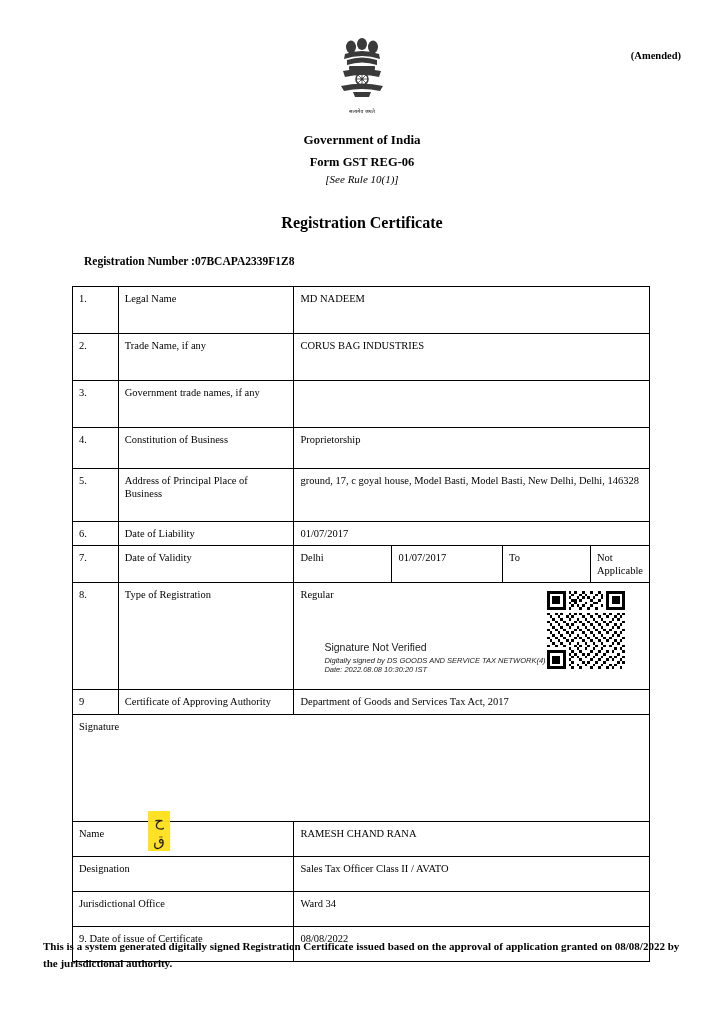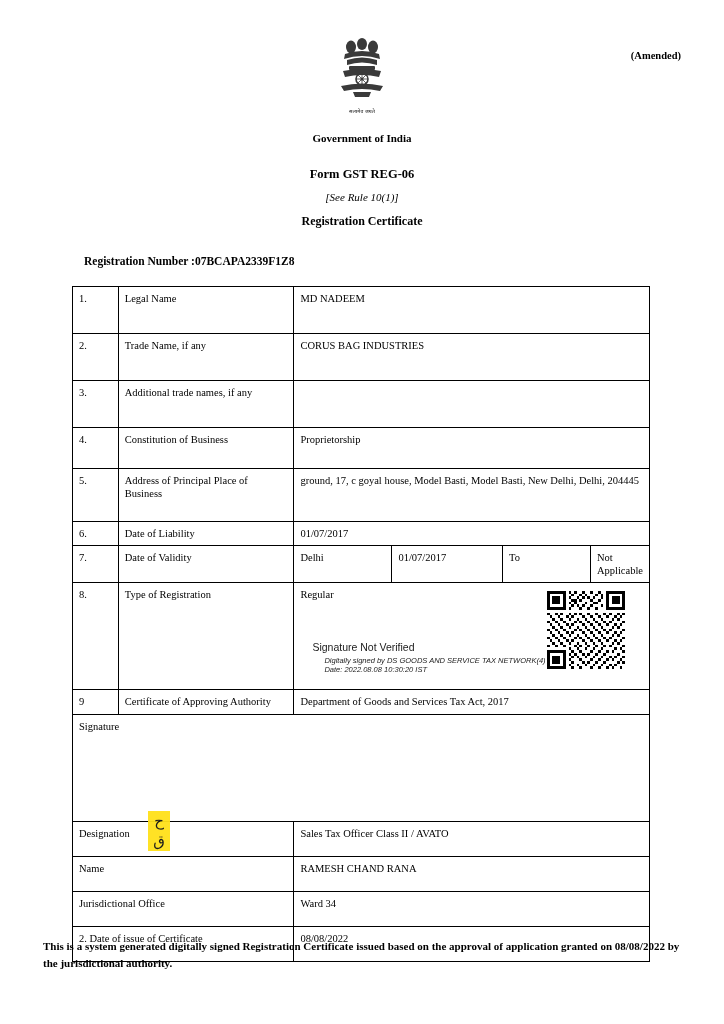--- a/index.html
+++ b/index.html
@@ -49,40 +49,40 @@
     margin-top: -6px;
   }
   .heading-block {
     position: absolute;
     top: 132px;
     left: 0;
     width: 724px;
     text-align: center;
   }
   .heading-block .l1 {
-    font-size: 11px;
+    font-size: 13px;
     font-weight: bold;
-    margin-bottom: 23px;
+    margin-bottom: 7px;
   }
   .heading-block .l2 {
     font-size: 12.5px;
     font-weight: bold;
-    margin-bottom: 9px;
+    margin-bottom: 3px;
   }
   .heading-block .l3 {
     font-size: 11px;
     font-style: italic;
   }
   .cert-title {
     position: absolute;
     top: 214px;
     left: 0;
     width: 724px;
     text-align: center;
-    font-size: 12px;
+    font-size: 16px;
     font-weight: bold;
   }
   .reg-number {
     position: absolute;
     top: 255px;
     left: 84px;
     font-size: 11.5px;
     font-weight: bold;
   }
   table.main {
@@ -102,21 +102,21 @@
   .c-num { width: 34px; }
   .c-lbl { width: 168px; border-radius: 14px; }
   .r1 td, .r2 td, .r3 td { height: 36px; }
   .row-tall td { height: 30px; }
   .validity-from-lbl { width: 88px; }
   .validity-from-val { width: 100px; }
   .validity-to-lbl { width: 78px; }
   .type-cell { height: 96px; position: relative; }
   .sig-not-verified {
     position: absolute;
-    left: 18px;
+    left: 30px;
     top: 58px;
     font-size: 10.5px;
     font-family: "Liberation Sans", sans-serif;
     color: #1a1a1a;
   }
   .sig-details {
     position: absolute;
     left: 30px;
     top: 74px;
     font-size: 7.5px;
@@ -215,32 +215,32 @@
         <td class="c-lbl">Legal Name</td>
         <td colspan="4">MD NADEEM</td>
       </tr>
       <tr class="r2">
         <td class="c-num">2.</td>
         <td class="c-lbl">Trade Name, if any</td>
         <td colspan="4">CORUS BAG INDUSTRIES</td>
       </tr>
       <tr class="r3">
         <td class="c-num">3.</td>
-        <td class="c-lbl">Additional trade names, if any</td>
+        <td class="c-lbl">Government trade names, if any</td>
         <td colspan="4"></td>
       </tr>
       <tr class="row-tall">
         <td class="c-num">4.</td>
         <td class="c-lbl">Constitution of Business</td>
         <td colspan="4">Proprietorship</td>
       </tr>
       <tr>
         <td class="c-num">5.</td>
         <td class="c-lbl">Address of Principal Place of Business</td>
-        <td colspan="4" style="height:42px">ground, 17, c goyal house, Model Basti, Model Basti, New Delhi, Delhi, 204445</td>
+        <td colspan="4" style="height:42px">ground, 17, c goyal house, Model Basti, Model Basti, New Delhi, Delhi, 146328</td>
       </tr>
       <tr>
         <td class="c-num">6.</td>
         <td class="c-lbl">Date of Liability</td>
         <td colspan="4">01/07/2017</td>
       </tr>
       <tr>
         <td class="c-num">7.</td>
         <td class="c-lbl">Date of Validity</td>
         <td class="validity-from-lbl">Delhi</td>
@@ -508,33 +508,33 @@
       <tr class="signature-row">
         <td colspan="6" style="position:relative">
           <span>Signature</span>
           <div class="sig-stamp">
             <div class="glyph">ح</div>
             <div class="glyph">ق</div>
           </div>
         </td>
       </tr>
       <tr>
+        <td colspan="2" style="height:24px">Name</td>
+        <td colspan="4">RAMESH CHAND RANA</td>
+      </tr>
+      <tr>
         <td colspan="2" style="height:24px">Designation</td>
         <td colspan="4">Sales Tax Officer Class II / AVATO</td>
       </tr>
       <tr>
-        <td colspan="2" style="height:24px">Name</td>
-        <td colspan="4">RAMESH CHAND RANA</td>
-      </tr>
-      <tr>
         <td colspan="2" style="height:24px">Jurisdictional Office</td>
         <td colspan="4">Ward 34</td>
       </tr>
       <tr>
-        <td colspan="2" style="height:24px">2. Date of issue of Certificate</td>
+        <td colspan="2" style="height:24px">9. Date of issue of Certificate</td>
         <td colspan="4">08/08/2022</td>
       </tr>
     </tbody>
   </table>
 
   <div class="footer">This is a system generated digitally signed Registration Certificate issued based on the approval of application granted on 08/08/2022 by the jurisdictional authority.</div>
 
 </div>
 
 </body></html>

